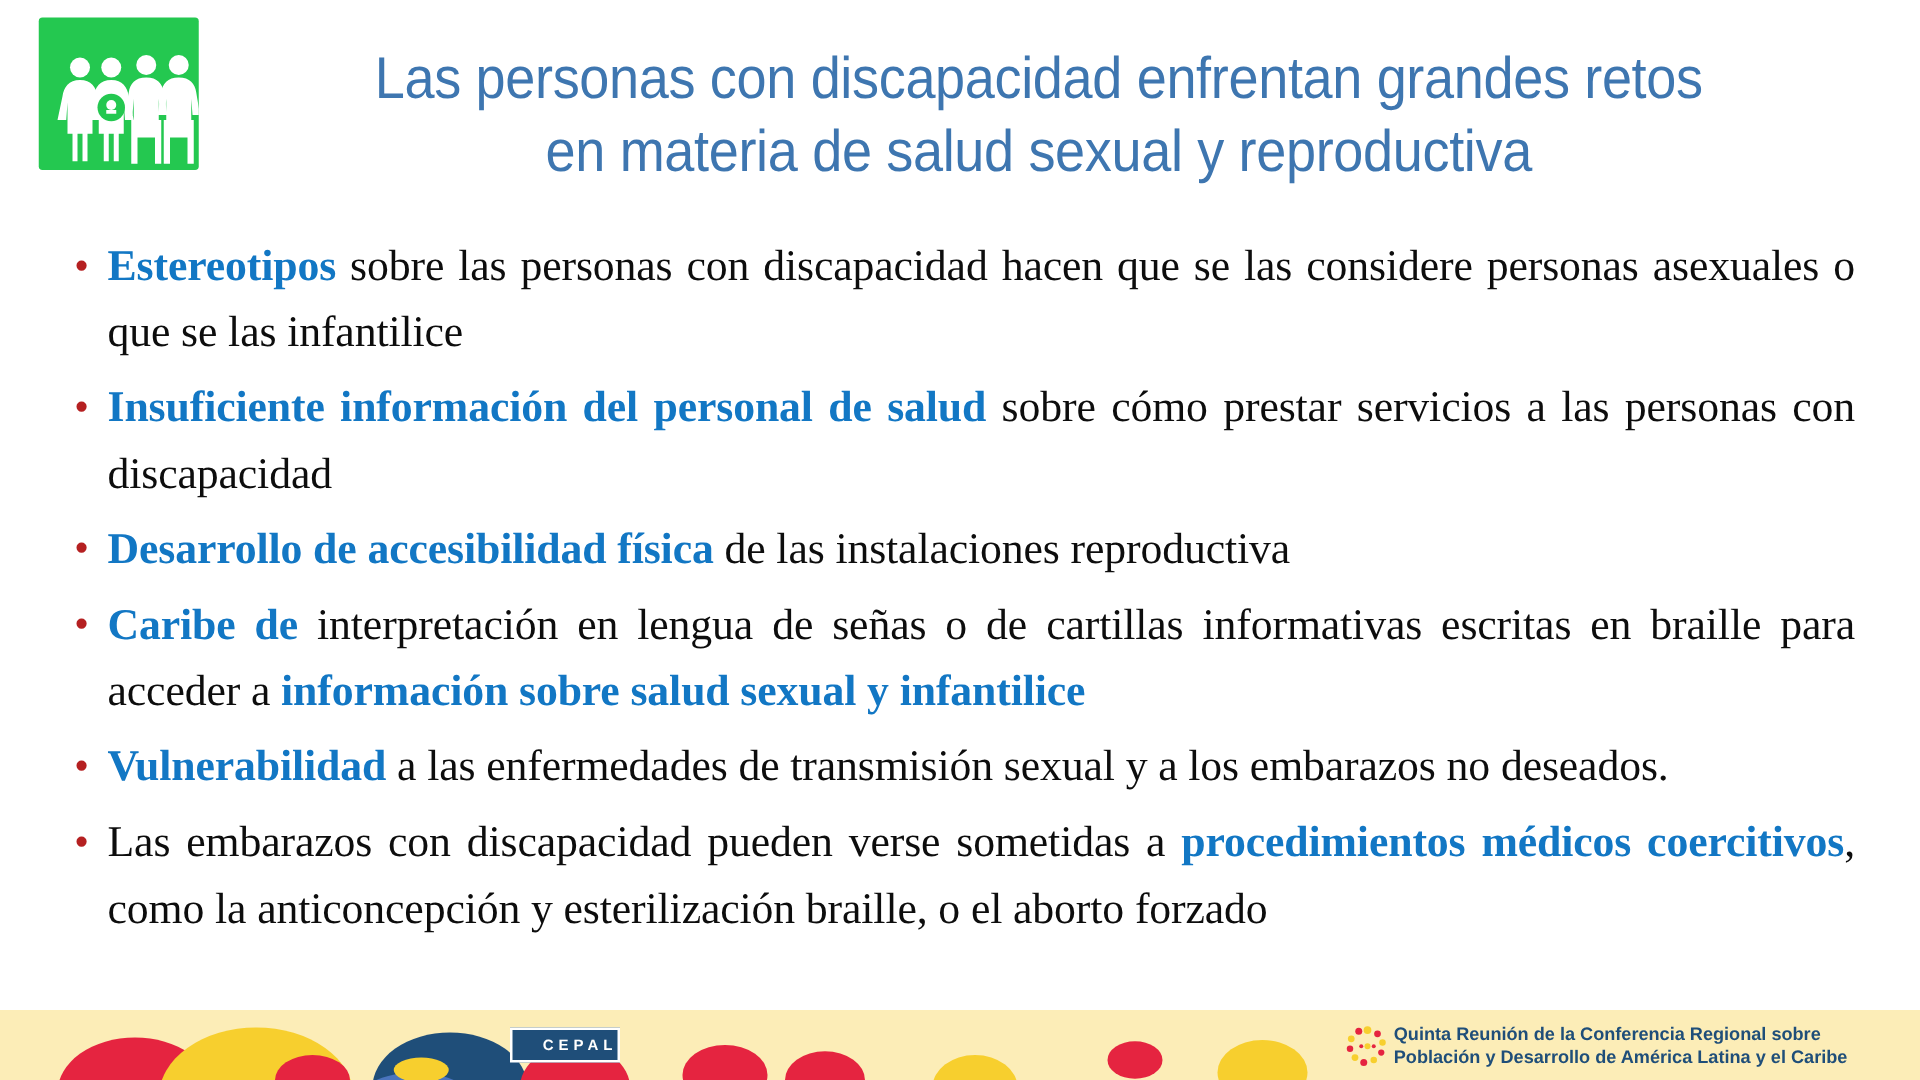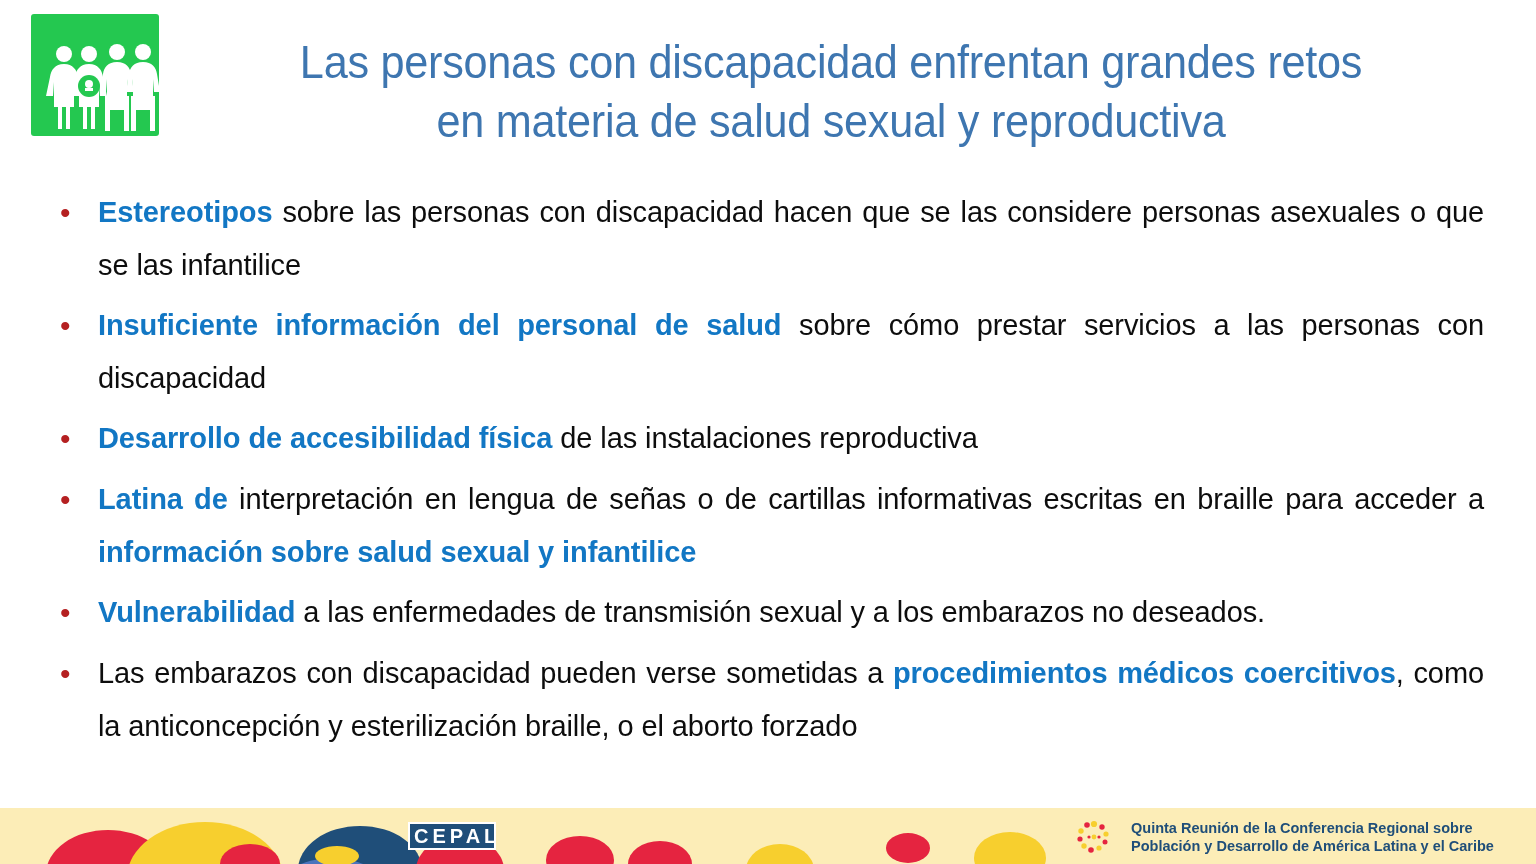--- a/index.html
+++ b/index.html
@@ -74,28 +74,27 @@
     width: 34px;
     font-size: 30px;
     line-height: 54px;
     color: #b52021;
     text-align: left;
     padding-left: 8px;
     box-sizing: border-box;
   }
   .bullet-text {
     flex: 1 1 auto;
-    font-family: Liberation Sans, sans-serif;
-    font-size: 29px;
+    font-family: Liberation Serif, serif;
+    font-size: 35px;
     line-height: 53px;
     color: #0d0d0d;
     text-align: justify;
     text-justify: inter-word;
     letter-spacing: -0.1px;
-    margin-left: 12px;
   }
   .bullet-text.no-justify { text-align: left; }
   .hl {
     color: #1277c4;
     font-weight: bold;
   }
 
   
   .footer {
     position: absolute;
@@ -118,35 +117,35 @@
     position: absolute;
     left: 408px;
     top: 14px;
     width: 88px;
     height: 28px;
     background: #1f4e79;
     border: 2px solid #ffffff;
     box-sizing: border-box;
     color: #ffffff;
     font-family: "Liberation Sans Narrow", "Liberation Sans", sans-serif;
-    font-size: 20px;
+    font-size: 12px;
     font-weight: bold;
     letter-spacing: 4px;
     text-align: right;
     line-height: 25px;
     text-indent: 4px;
   }
 
   .conf-logo {
     position: absolute;
     left: 1073px;
     top: 8px;
     display: flex;
     align-items: center;
-    gap: 16px;
+    gap: 0;
   }
   .conf-mark {
     width: 42px;
     height: 42px;
     flex: 0 0 auto;
   }
   .conf-text {
     color: #1f4e79;
     font-family: "Liberation Sans", sans-serif;
     font-size: 14.5px;
@@ -196,21 +195,21 @@
     <div class="bullet-row">
       <div class="bullet-marker">•</div>
       <div class="bullet-text"><span class="hl">Insuficiente información del personal de salud</span><span> sobre cómo prestar servicios a las personas con discapacidad</span></div>
     </div>
     <div class="bullet-row">
       <div class="bullet-marker">•</div>
       <div class="bullet-text no-justify"><span class="hl">Desarrollo de accesibilidad física</span><span> de las instalaciones reproductiva</span></div>
     </div>
     <div class="bullet-row">
       <div class="bullet-marker">•</div>
-      <div class="bullet-text"><span class="hl">Latina de</span><span> interpretación en lengua de señas o de cartillas informativas escritas en braille para acceder a </span><span class="hl">información sobre salud sexual y infantilice</span></div>
+      <div class="bullet-text"><span class="hl">Caribe de</span><span> interpretación en lengua de señas o de cartillas informativas escritas en braille para acceder a </span><span class="hl">información sobre salud sexual y infantilice</span></div>
     </div>
     <div class="bullet-row">
       <div class="bullet-marker">•</div>
       <div class="bullet-text"><span class="hl">Vulnerabilidad</span><span> a las enfermedades de transmisión sexual y a los embarazos no deseados.</span></div>
     </div>
     <div class="bullet-row">
       <div class="bullet-marker">•</div>
       <div class="bullet-text"><span>Las embarazos con discapacidad pueden verse sometidas a </span><span class="hl">procedimientos médicos coercitivos</span><span>, como la anticoncepción y esterilización braille, o el aborto forzado</span></div>
     </div>
   </div>

